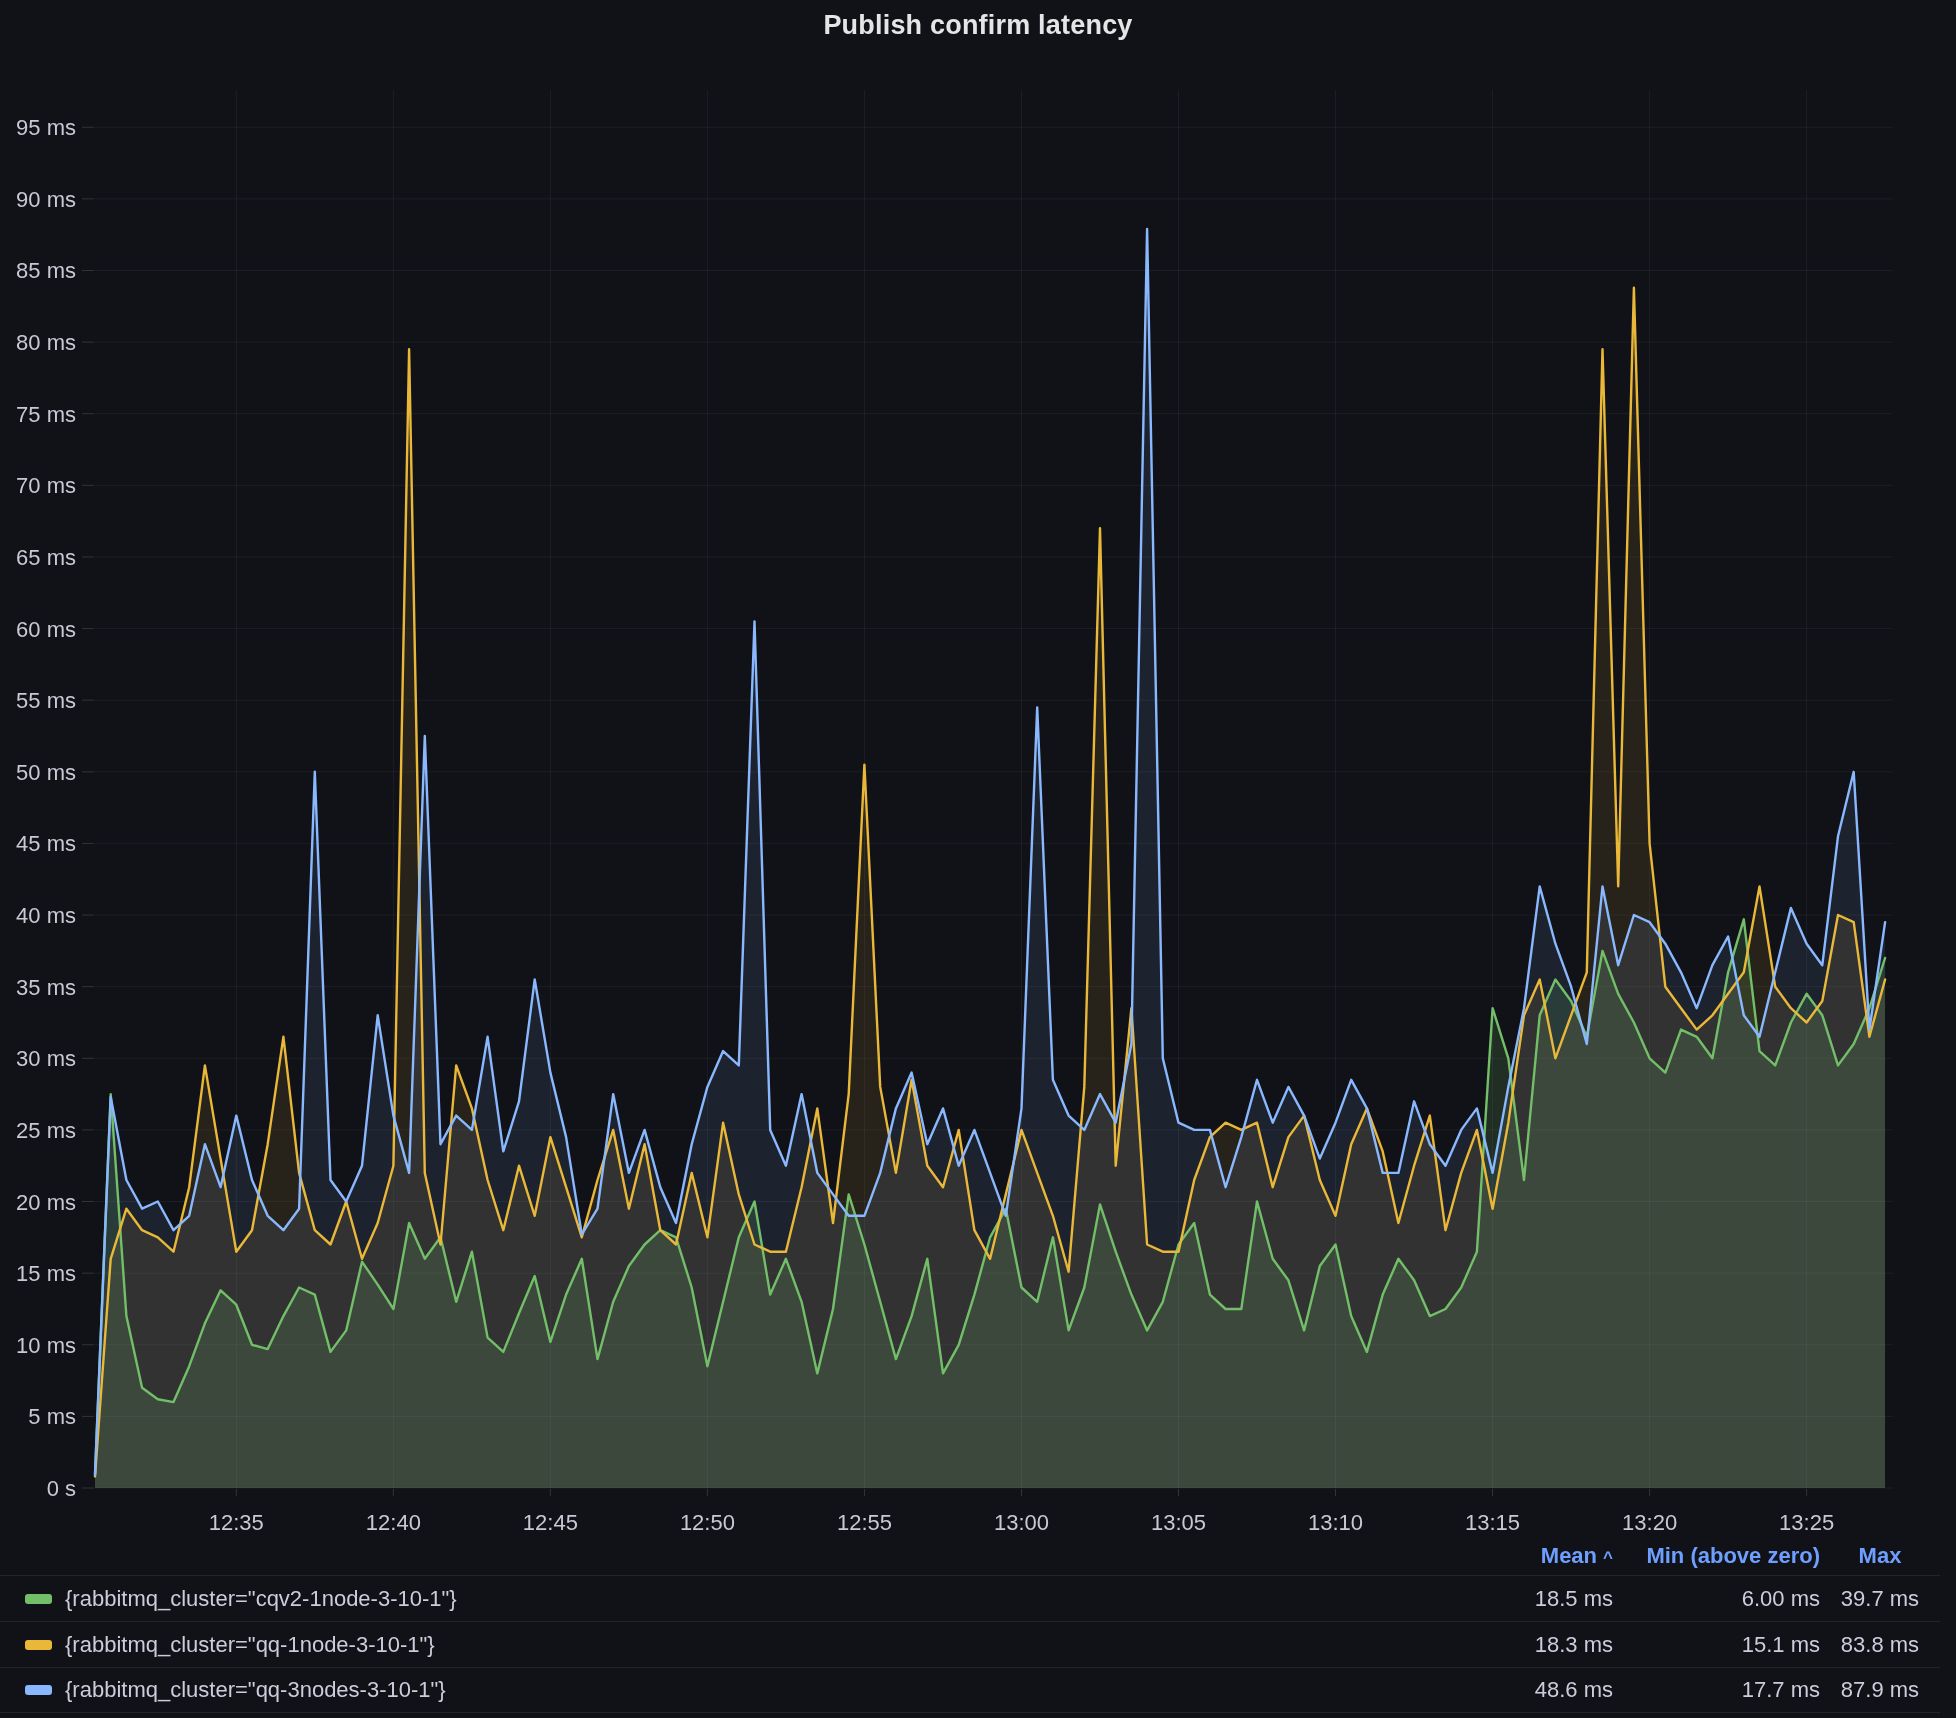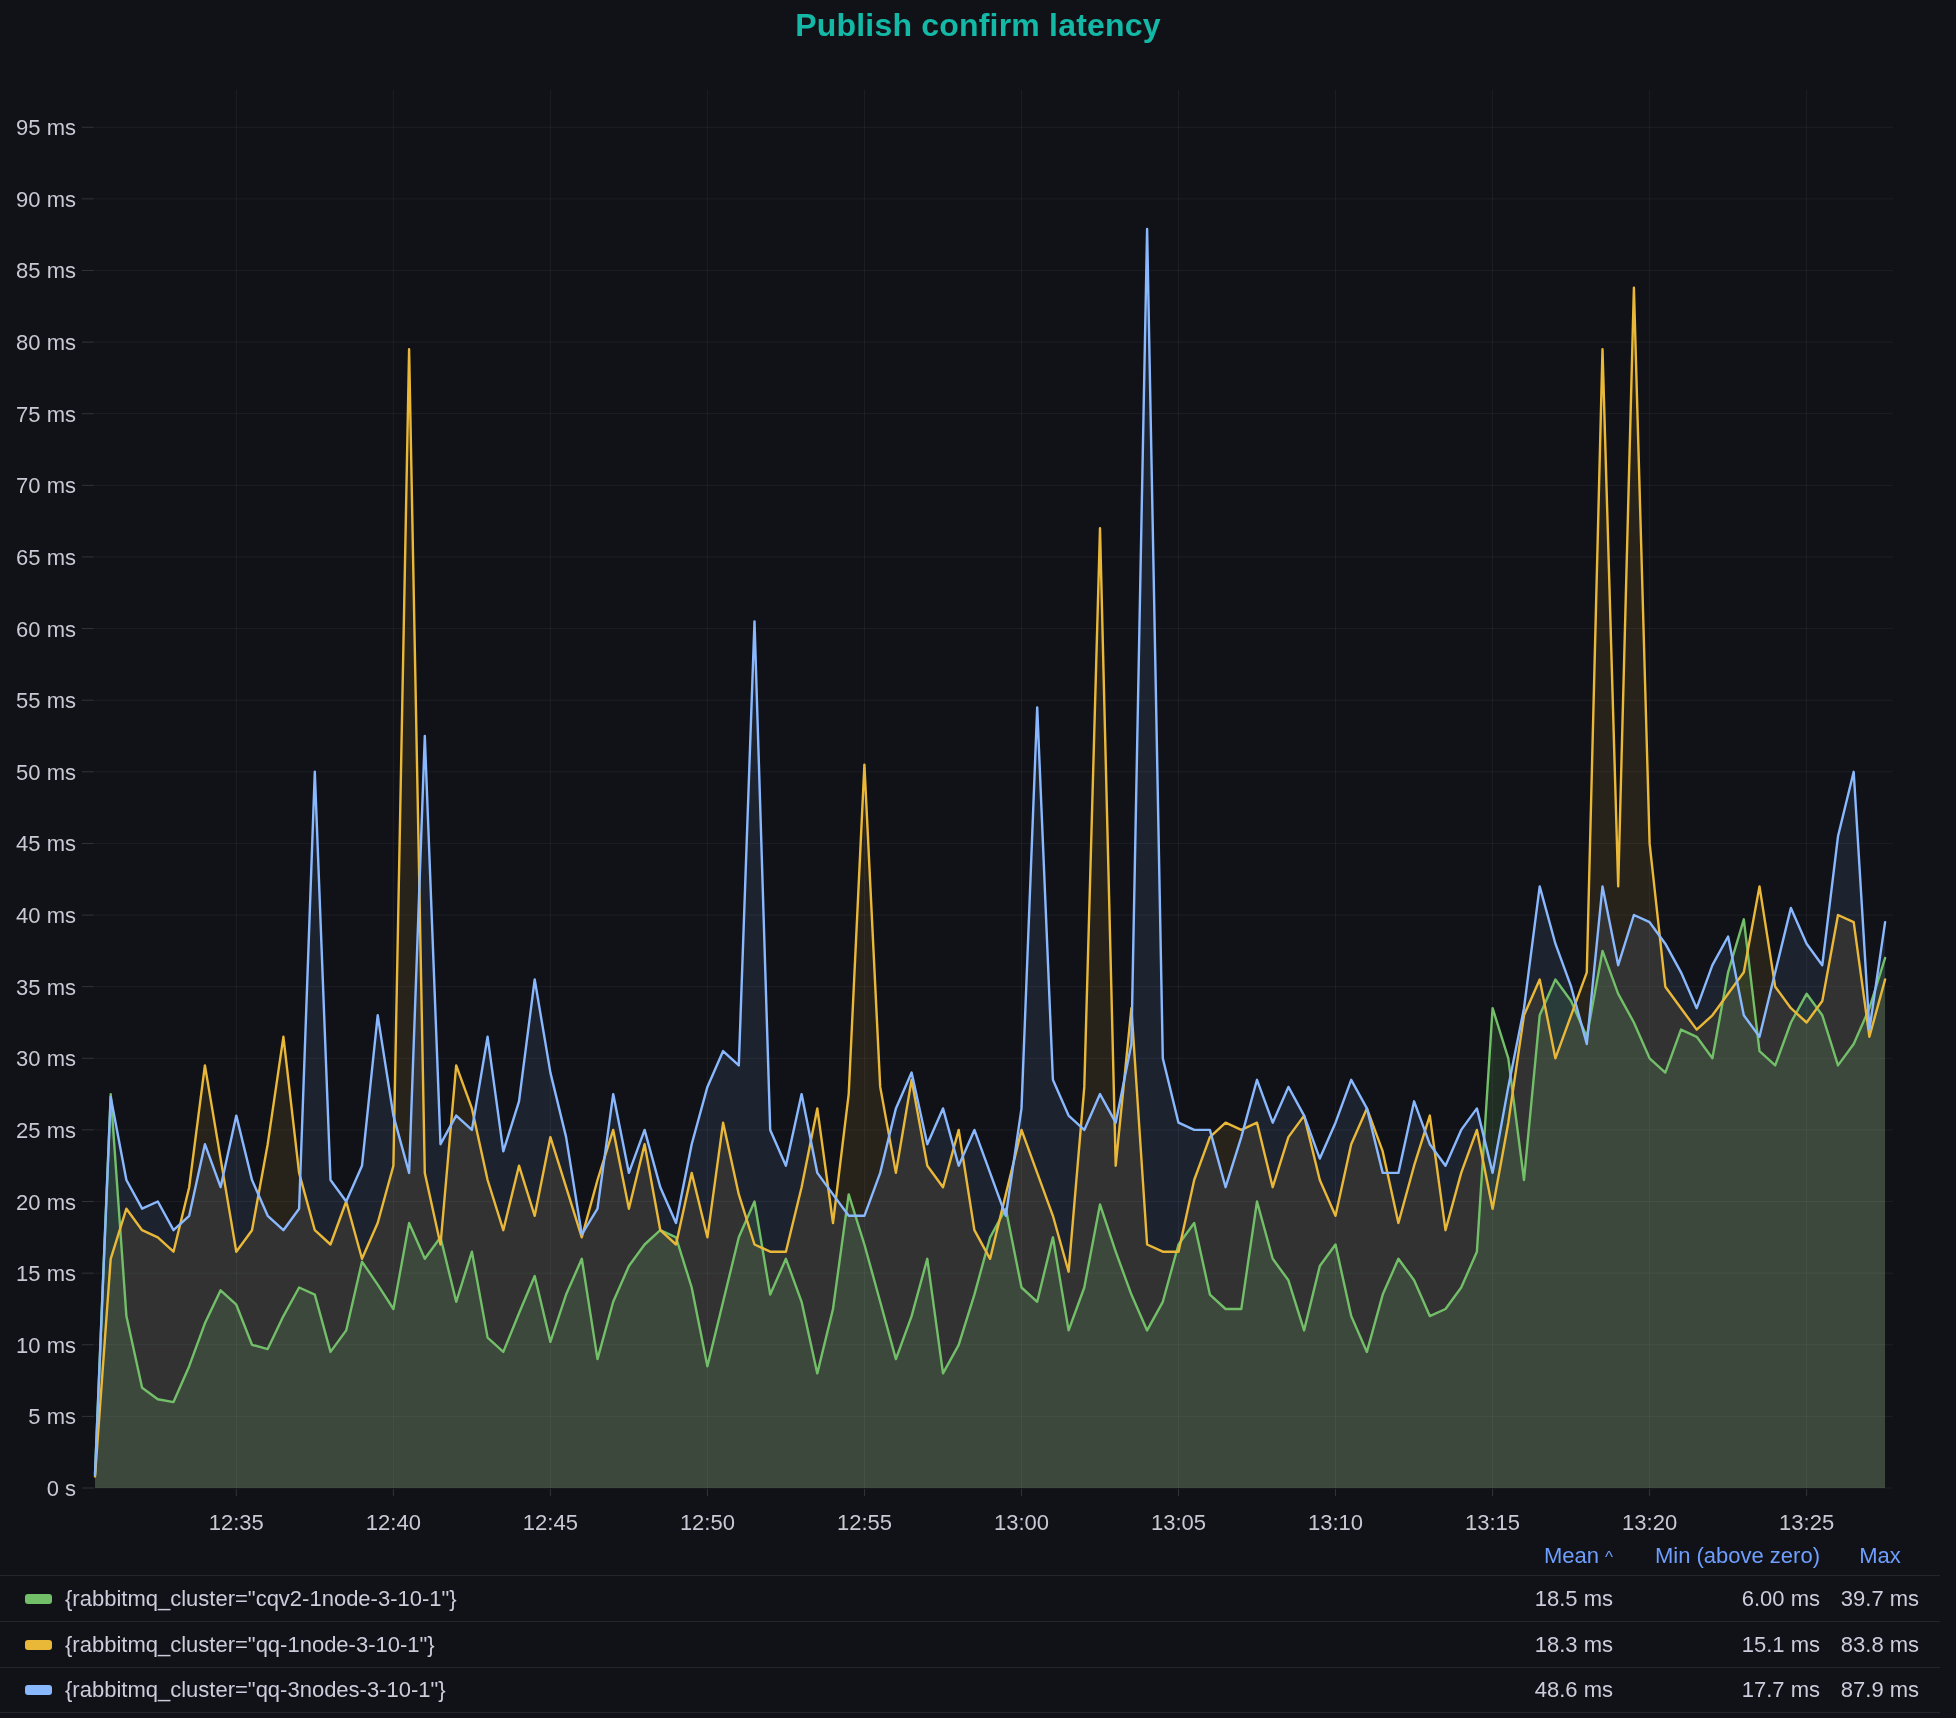--- a/index.html
+++ b/index.html
@@ -2,31 +2,31 @@
 <html><head>
 <meta charset="utf-8">
 <style>
   * { margin:0; padding:0; box-sizing:border-box; }
   html,body { width:1956px; height:1718px; background:#111217; overflow:hidden;
               font-family:"Liberation Sans", sans-serif; }
   .panel { position:relative; width:1956px; height:1718px; background:#111217; }
 
   .panel-title { position:absolute; top:0; left:0; width:100%; height:50px;
                  display:flex; align-items:center; justify-content:center;
-                 color:#14b8a6; font-size:32px; font-weight:600; letter-spacing:.2px;
+                 color:#e5e5e5; font-size:27px; font-weight:600; letter-spacing:.2px;
                  cursor:pointer; }
 
   #chart-svg { position:absolute; top:0; left:0; }
   .axis-label { font-family:"Liberation Sans", sans-serif; font-size:22px;
                 fill:#C8C9D4; }
 
   .legend { position:absolute; top:1537px; left:0; right:0; bottom:0;
             font-size:22px; color:#CCCCDC; }
   .legend-header { display:flex; align-items:center; height:38px;
-                   color:#6E9FFF; font-weight:400; }
+                   color:#6E9FFF; font-weight:700; }
   .legend-row { display:flex; align-items:center; height:46px;
                 border-top:1px solid rgba(204,204,220,0.10); }
   .legend-row:last-child { border-bottom:1px solid rgba(204,204,220,0.10); }
   .c-label { flex:1; display:flex; align-items:center; gap:13px; padding-left:25px;
              white-space:nowrap; overflow:hidden; }
   .c-label .name { cursor:pointer; }
   .c-mean { width:120px; text-align:right; }
   .c-min  { width:207px; padding-left:33px; text-align:right; }
   .c-max  { width:120px; text-align:center; padding-right:0; }
   .legend-header .c-mean, .legend-header .c-min, .legend-header .c-max { cursor:pointer; }

